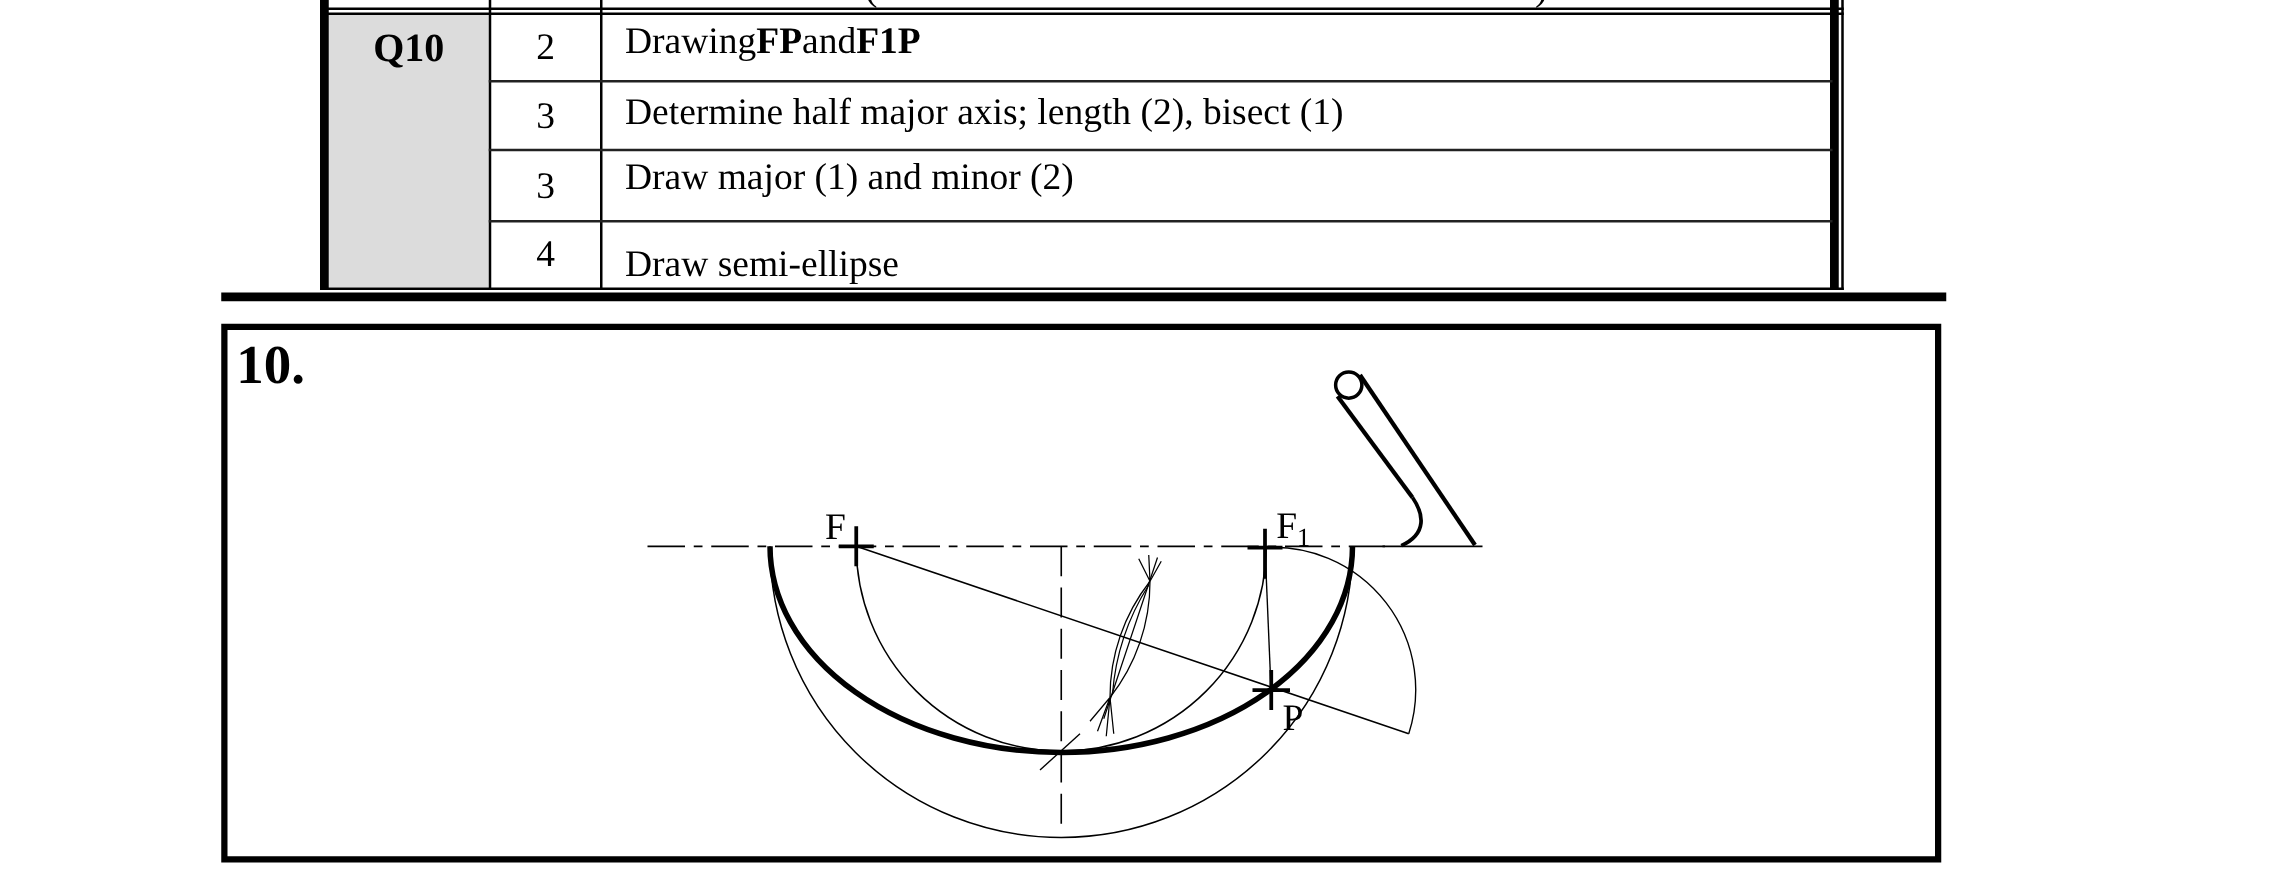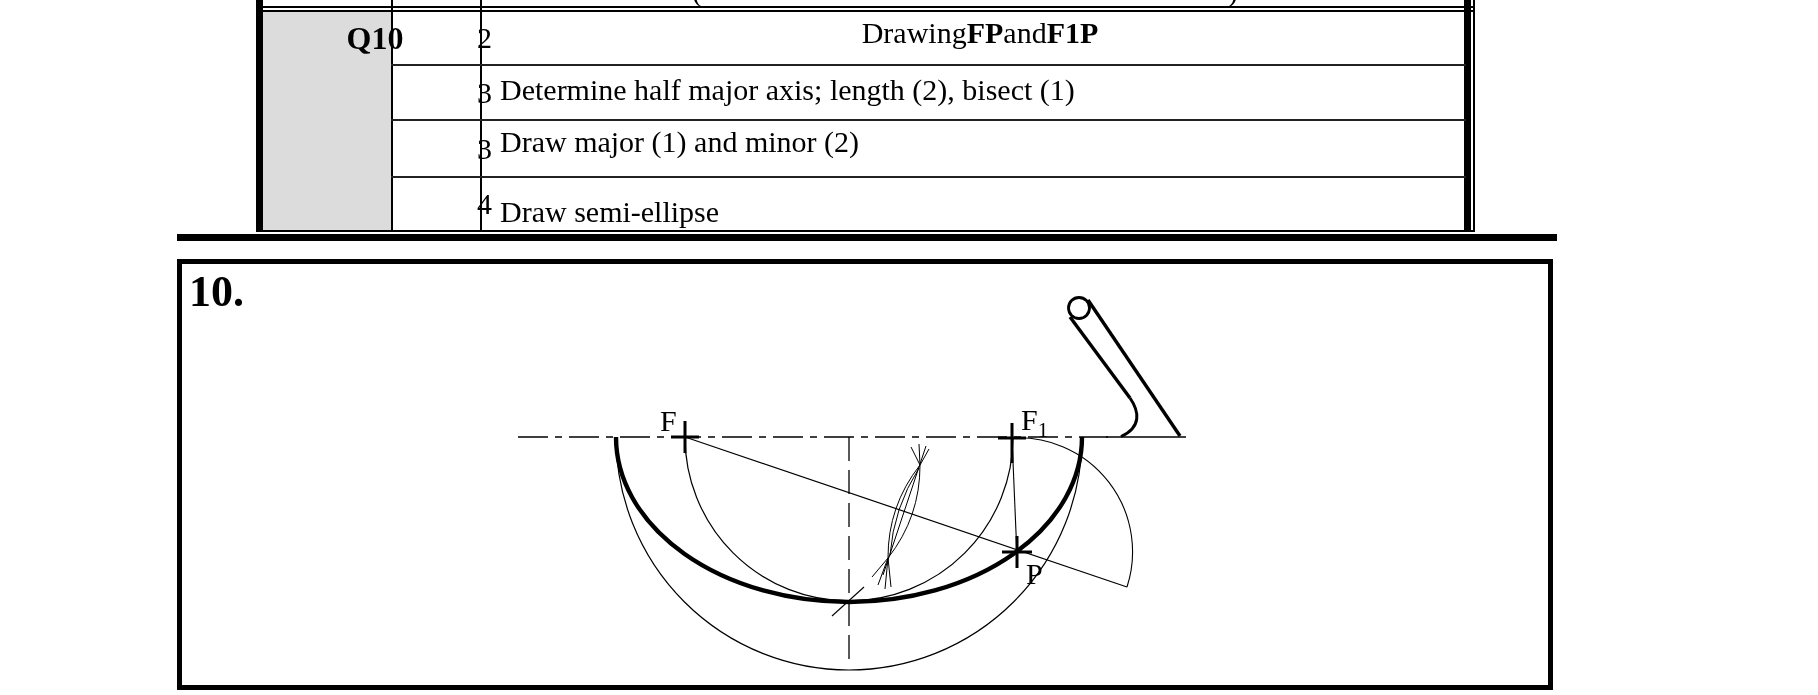--- a/index.html
+++ b/index.html
@@ -1,21 +1,21 @@
 <!DOCTYPE html>
 <html><head>
 <meta charset="utf-8">
 <style>
   html,body{margin:0;padding:0;background:#fff;}
   #page{position:relative;width:1818px;height:695px;background:#ffffff;overflow:hidden;
         font-family:"Liberation Serif", serif;color:#000;}
   .abs{position:absolute;}
   .vline{position:absolute;background:#000;}
   .hline{position:absolute;background:#000;}
-  .cellc{position:absolute;display:flex;align-items:center;justify-content:center;font-size:30px;margin-left:48px;}
+  .cellc{position:absolute;display:flex;align-items:center;justify-content:center;font-size:30px;}
   .celll{position:absolute;display:flex;align-items:center;font-size:30px;white-space:nowrap;}
   .qid{font-weight:bold;font-size:32px;}
   #partial-clip{position:absolute;left:256px;top:0;width:1218px;height:7px;overflow:hidden;}
   #partial-clip span{position:absolute;top:-26px;font-size:30px;}
   #fig-box{position:absolute;left:177px;top:259px;width:1376px;height:431px;
            border:5px solid #000;box-sizing:border-box;background:#fff;}
   #fig-num{position:absolute;left:189px;top:266px;font-size:44px;font-weight:bold;}
   svg{position:absolute;left:0;top:0;}
   svg text{font-family:"Liberation Serif", serif;}
 </style>
@@ -46,21 +46,21 @@
     <div class="hline" style="left:391px;top:176px;width:1075px;height:2px;background:#222;"></div>
     <div class="hline" style="left:256px;top:230px;width:1219px;height:2px;"></div>
 
     <div class="cellc qid" style="left:263px;top:12px;width:128px;height:52px;">Q10</div>
 
     <div class="cellc" style="left:393px;top:12px;width:87px;height:52px;">2</div>
     <div class="cellc" style="left:393px;top:66px;width:87px;height:53px;">3</div>
     <div class="cellc" style="left:393px;top:121px;width:87px;height:55px;">3</div>
     <div class="cellc" style="left:393px;top:178px;width:87px;height:52px;">4</div>
 
-    <div class="celll" style="left:500px;top:12px;width:960px;height:41px;justify-content:center;">
+    <div class="celll" style="left:500px;top:12px;width:960px;height:41px;">
       <span>Drawing </span>
         <b>FP</b>
         <span> and </span>
         <b>F1P</b>
     </div>
     <div class="celll" style="left:500px;top:66px;width:960px;height:47px;">Determine half major axis; length (2), bisect (1)</div>
     <div class="celll" style="left:500px;top:121px;width:960px;height:42px;">Draw major (1) and minor (2)</div>
     <div class="celll" style="left:500px;top:178px;width:960px;height:68px;text-align:right;">Draw semi-ellipse</div>
   </div>
 

